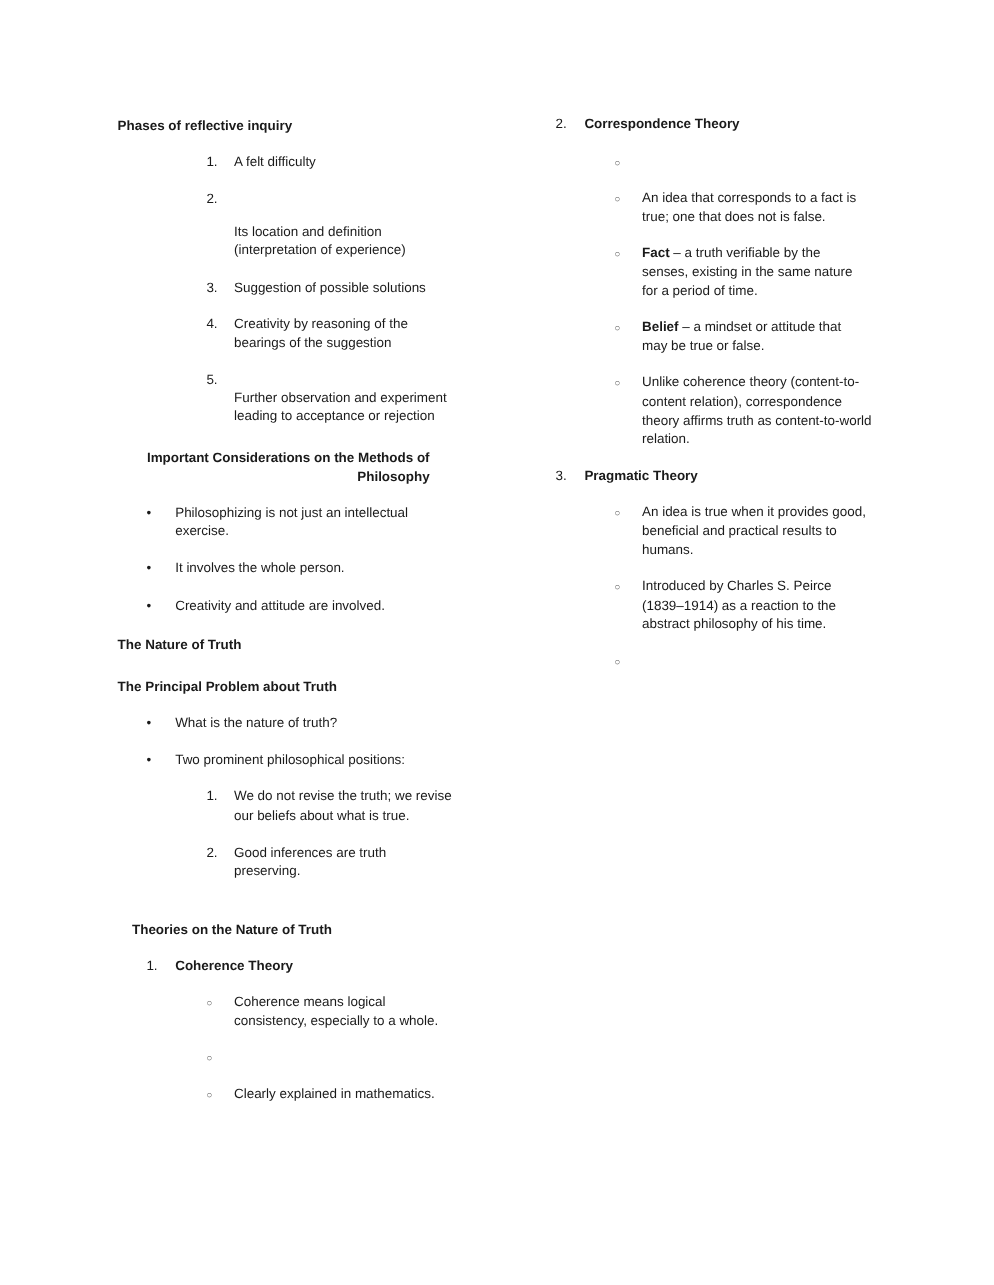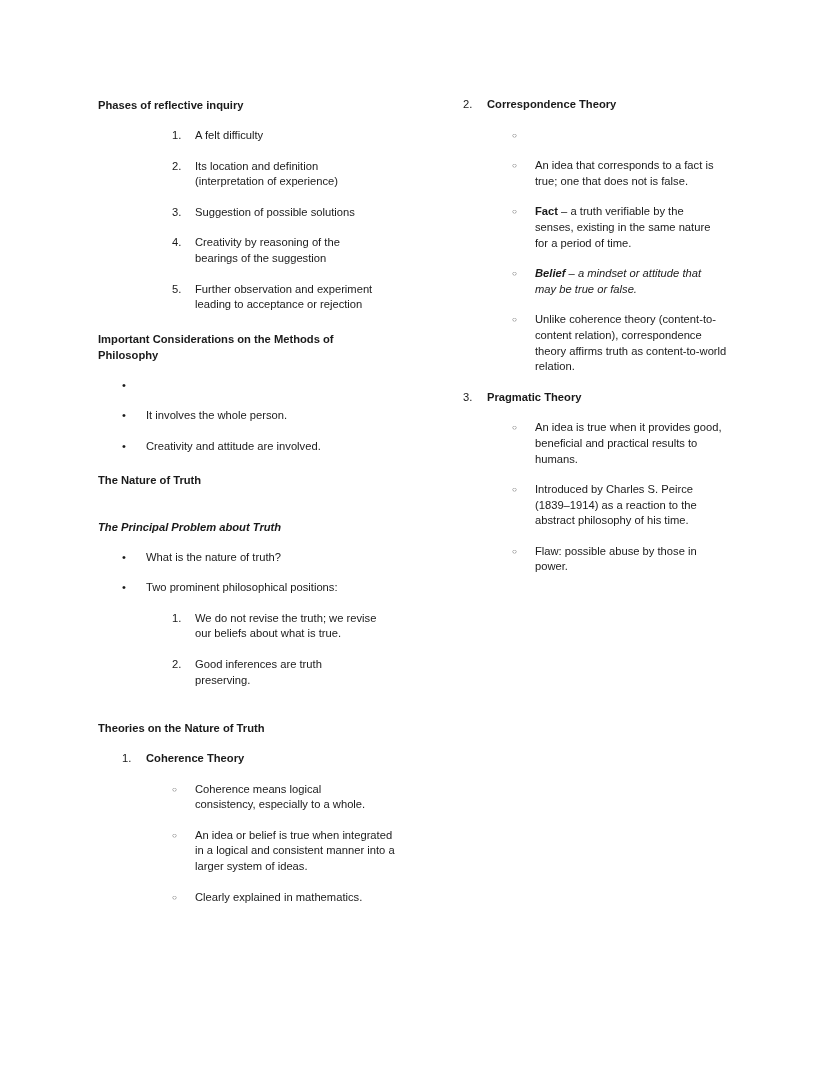--- a/index.html
+++ b/index.html
@@ -21,55 +21,56 @@
 
   <p class="heading" style="margin-top:1px;">Phases of reflective inquiry</p>
 
   <div style="margin-left:74px; width:230px;">
     <div class="row" style="margin-top:15px;">
       <span class="marker" style="width:23px;">1.</span>
       <span class="text">A felt difficulty</span>
     </div>
     <div class="row" style="margin-top:15px;">
       <span class="marker" style="width:23px;">2.</span>
-      <span class="text" style="width:170px;">Its location and definition (interpretation of experience)</span>
+      <span class="text" style="width:170px;margin-top:28px;">Its location and definition (interpretation of experience)</span>
     </div>
     <div class="row" style="margin-top:15px;">
       <span class="marker" style="width:23px;">3.</span>
       <span class="text">Suggestion of possible solutions</span>
     </div>
     <div class="row" style="margin-top:15px;">
       <span class="marker" style="width:23px;">4.</span>
       <span class="text" style="width:185px;">Creativity by reasoning of the bearings of the suggestion</span>
     </div>
     <div class="row" style="margin-top:15px;">
       <span class="marker" style="width:23px;">5.</span>
-      <span class="text" style="width:200px;">Further observation and experiment leading to acceptance or rejection</span>
+      <span class="text" style="width:200px;margin-top:15px;">Further observation and experiment leading to acceptance or rejection</span>
     </div>
   </div>
 
-  <p class="heading" style="margin-top:18px; width:260px;">Important Considerations on the Methods of Philosophy</p>
+  <p class="heading" style="margin-top:18px; width:260px;text-align:right;">Important Considerations on the Methods of Philosophy</p>
 
   <div style="margin-left:24px; width:270px;">
     <div class="row" style="margin-top:15px;">
       <span class="marker" style="width:24px;">•</span>
+      <span class="text" style="width:215px;">Philosophizing is not just an intellectual exercise.</span>
     </div>
     <div class="row" style="margin-top:15px;">
       <span class="marker" style="width:24px;">•</span>
       <span class="text">It involves the whole person.</span>
     </div>
     <div class="row" style="margin-top:15px;">
       <span class="marker" style="width:24px;">•</span>
       <span class="text">Creativity and attitude are involved.</span>
     </div>
   </div>
 
   <p class="heading" style="margin-top:17px;">The Nature of Truth</p>
 
-  <p class="heading" style="margin-top:31px;font-style:italic;">The Principal Problem about Truth</p>
+  <p class="heading" style="margin-top:19px;">The Principal Problem about Truth</p>
 
   <div style="margin-left:24px; width:290px;">
     <div class="row" style="margin-top:15px;">
       <span class="marker" style="width:24px;">•</span>
       <span class="text">What is the nature of truth?</span>
     </div>
     <div class="row" style="margin-top:15px;">
       <span class="marker" style="width:24px;">•</span>
       <span class="text">Two prominent philosophical positions:</span>
     </div>
@@ -79,35 +80,34 @@
     <div class="row" style="margin-top:15px;">
       <span class="marker" style="width:23px;">1.</span>
       <span class="text" style="width:200px;">We do not revise the truth; we revise our beliefs about what is true.</span>
     </div>
     <div class="row" style="margin-top:15px;">
       <span class="marker" style="width:23px;">2.</span>
       <span class="text" style="width:150px;">Good inferences are truth preserving.</span>
     </div>
   </div>
 
-  <p class="heading" style="margin-top:32px;">Theories on the Nature of Truth</p>
+  <p class="heading" style="margin-top:32px;margin-left:12px;">Theories on the Nature of Truth</p>
 
   <div class="row" style="margin-left:24px; margin-top:15px;">
     <span class="marker" style="width:24px;">1.</span>
     <span class="text heading">Coherence Theory</span>
   </div>
 
   <div style="margin-left:74px; width:230px;">
     <div class="row" style="margin-top:15px;">
       <span class="marker" style="width:23px; font-size:8px; color:#555;">○</span>
       <span class="text" style="width:185px;">Coherence means logical consistency, especially to a whole.</span>
     </div>
     <div class="row" style="margin-top:15px;">
       <span class="marker" style="width:23px; font-size:8px; color:#555;">○</span>
-      <span class="text" style="width:200px;">An idea or belief is true when integrated in a logical and consistent manner into a larger system of ideas.</span>
     </div>
     <div class="row" style="margin-top:15px;">
       <span class="marker" style="width:23px; font-size:8px; color:#555;">○</span>
       <span class="text">Clearly explained in mathematics.</span>
     </div>
   </div>
 </div>
 
 <div class="col col-right">
 
@@ -123,21 +123,21 @@
     <div class="row" style="margin-top:15px;">
       <span class="marker" style="width:23px; font-size:8px; color:#555;">○</span>
       <span class="text" style="width:200px;">An idea that corresponds to a fact is true; one that does not is false.</span>
     </div>
     <div class="row" style="margin-top:15px;">
       <span class="marker" style="width:23px; font-size:8px; color:#555;">○</span>
       <span class="text" style="width:190px;"><b>Fact</b><span> – a truth verifiable by the senses, existing in the same nature for a period of time.</span></span>
     </div>
     <div class="row" style="margin-top:15px;">
       <span class="marker" style="width:23px; font-size:8px; color:#555;">○</span>
-      <span class="text" style="width:190px;font-style:italic;"><b>Belief</b><span> – a mindset or attitude that may be true or false.</span></span>
+      <span class="text" style="width:190px;"><b>Belief</b><span> – a mindset or attitude that may be true or false.</span></span>
     </div>
     <div class="row" style="margin-top:15px;">
       <span class="marker" style="width:23px; font-size:8px; color:#555;">○</span>
       <span class="text" style="width:200px;">Unlike coherence theory (content-to-content relation), correspondence theory affirms truth as content-to-world relation.</span>
     </div>
   </div>
 
   <div class="row" style="margin-top:15px;">
     <span class="marker" style="width:24px;">3.</span>
     <span class="text heading">Pragmatic Theory</span>
@@ -147,16 +147,15 @@
     <div class="row" style="margin-top:15px;">
       <span class="marker" style="width:23px; font-size:8px; color:#555;">○</span>
       <span class="text" style="width:200px;">An idea is true when it provides good, beneficial and practical results to humans.</span>
     </div>
     <div class="row" style="margin-top:15px;">
       <span class="marker" style="width:23px; font-size:8px; color:#555;">○</span>
       <span class="text" style="width:175px;">Introduced by Charles S. Peirce (1839–1914) as a reaction to the abstract philosophy of his time.</span>
     </div>
     <div class="row" style="margin-top:15px;">
       <span class="marker" style="width:23px; font-size:8px; color:#555;">○</span>
-      <span class="text" style="width:180px;">Flaw: possible abuse by those in power.</span>
     </div>
   </div>
 </div>
 
 </body></html>

